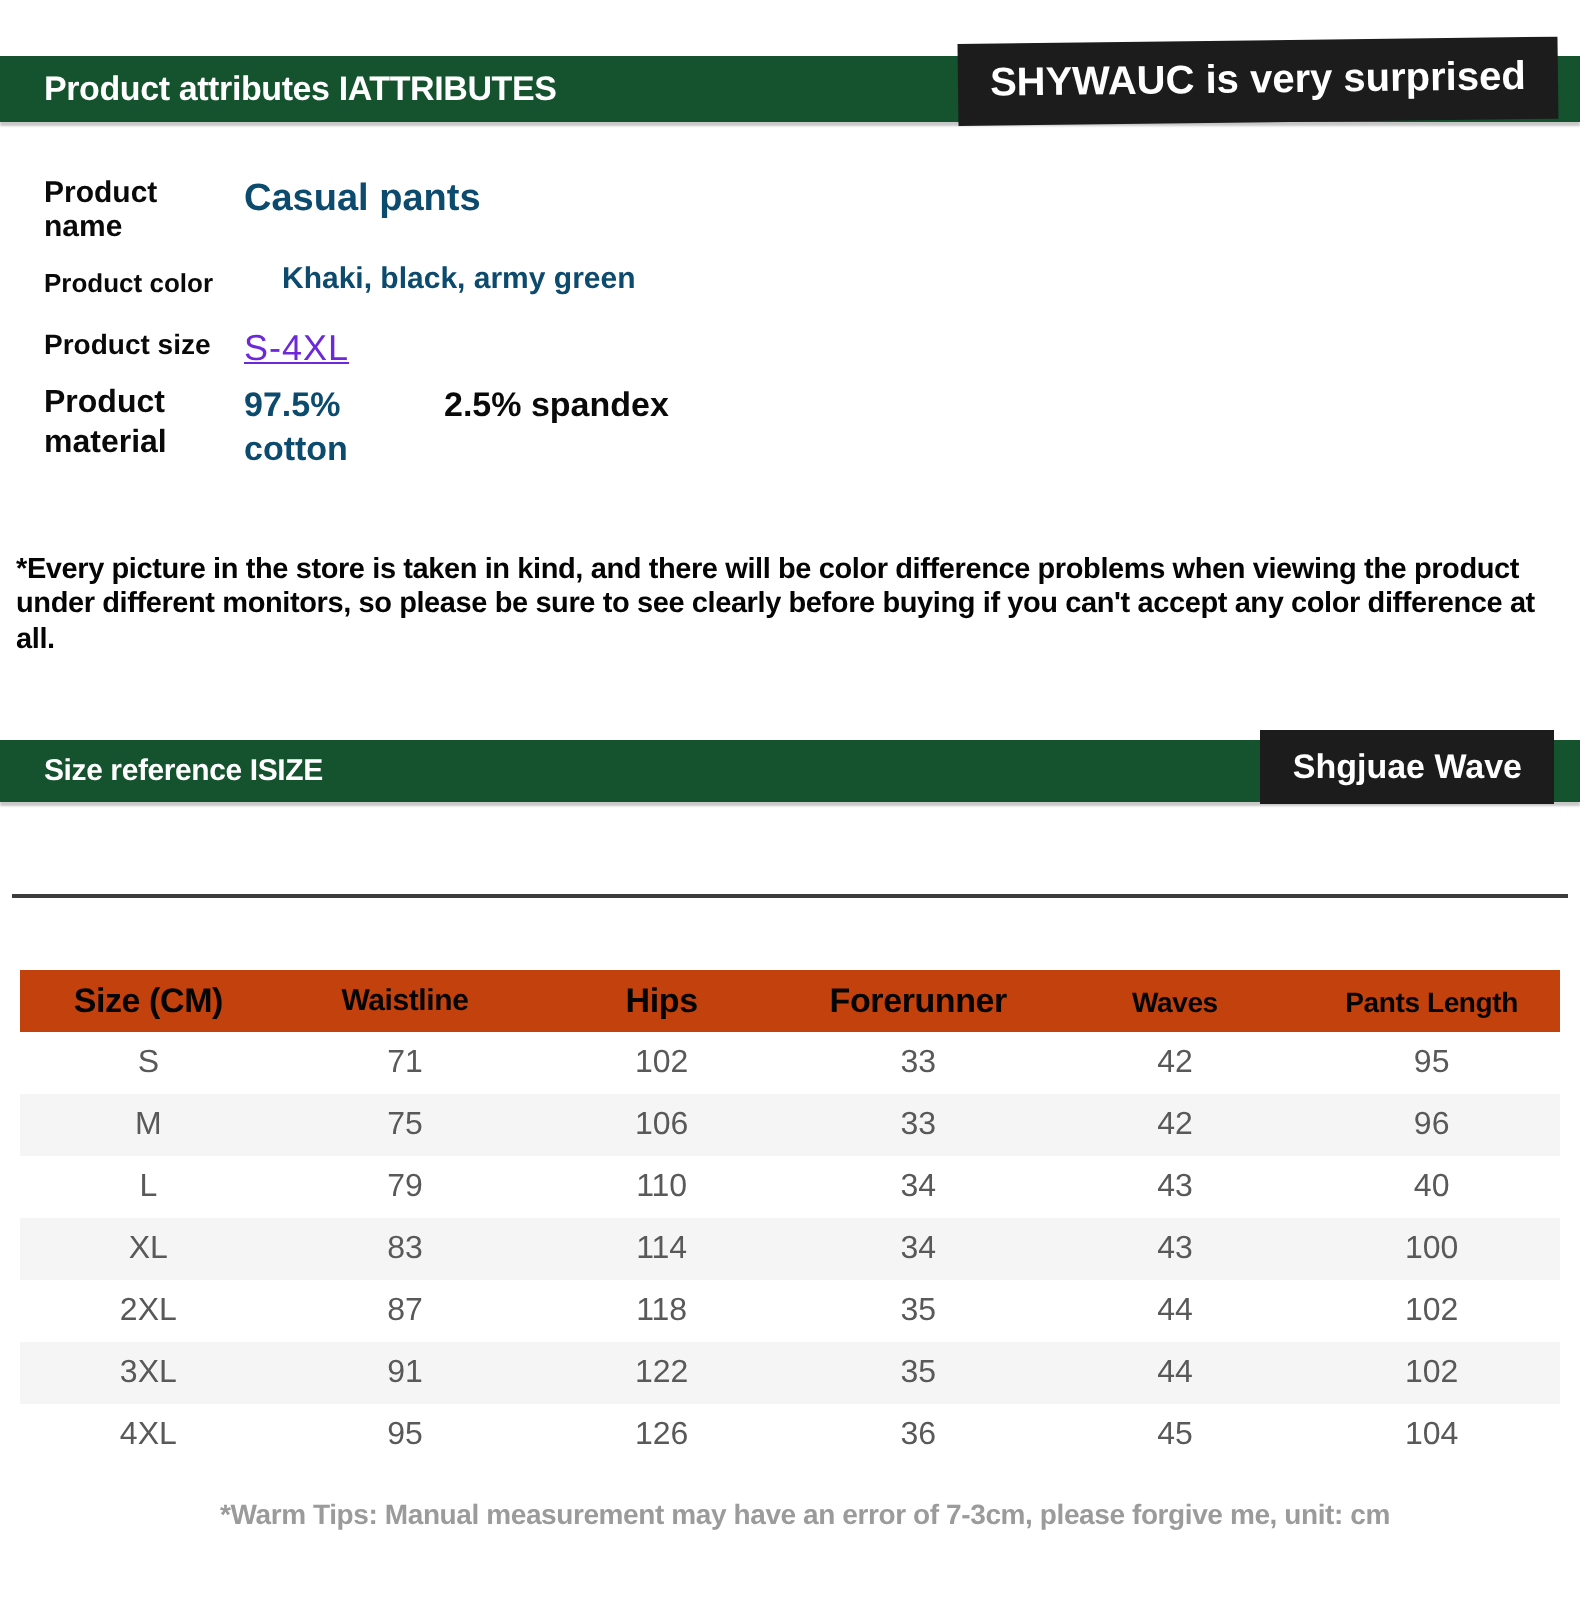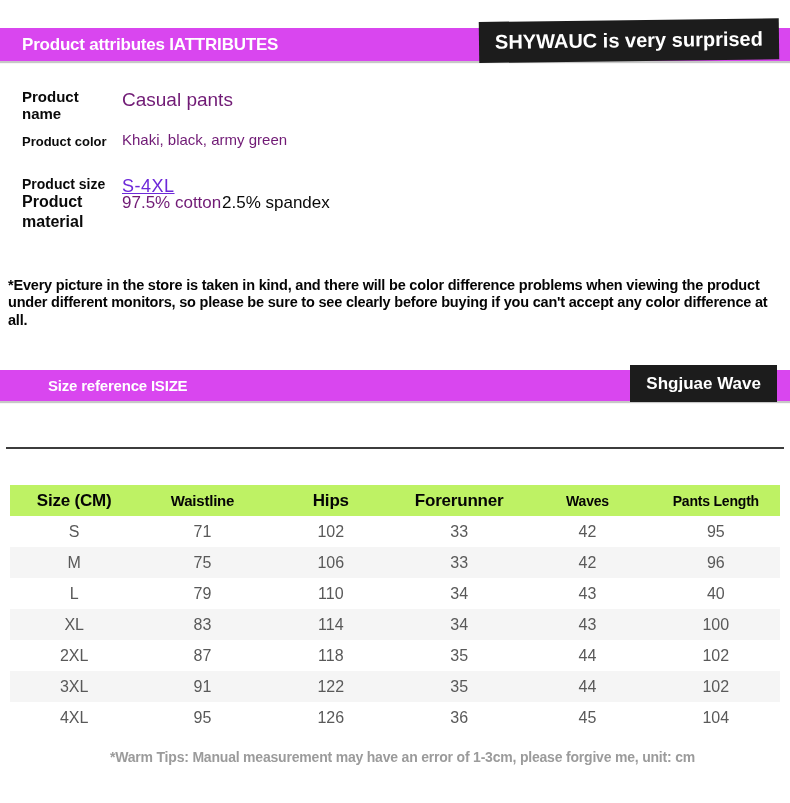--- a/index.html
+++ b/index.html
@@ -4,82 +4,82 @@
 <style>
   * { margin:0; padding:0; box-sizing:border-box; }
   html,body { background:#fff; }
   body {
     width:790px; height:803px; position:relative; overflow:hidden;
     font-family:"Liberation Sans", sans-serif; color:#0a0a0a;
   }
 
   
   .bar {
-    position:absolute; left:0; width:790px; background:#d946ef;
+    position:absolute; left:0; width:790px; background:#14532d;
     display:flex; align-items:center; justify-content:space-between;
     box-shadow:0 2px 1px rgba(0,0,0,0.22);
   }
   #top-bar { top:28px; height:33px; }
   #size-bar { top:370px; height:31px; }
   .bar-left {
     color:#fff; font-weight:bold; padding-left:22px; white-space:nowrap;
     letter-spacing:-0.2px;
   }
   #top-bar .bar-left { font-size:17px; }
-  #size-bar .bar-left { font-size:15px;margin-left:26px; }
+  #size-bar .bar-left { font-size:15px; }
   .bar-right-box {
     background:#1c1c1c; color:#fff; font-weight:bold; white-space:nowrap;
     display:flex; align-items:center; padding:0 16px;
   }
   #top-bar .bar-right-box {
     height:41px; margin-right:11px; font-size:20px;
     transform:translateY(-2px) rotate(-0.7deg); transform-origin:left center;
   }
   #size-bar .bar-right-box {
     height:37px; margin-right:13px; font-size:17px;
     transform:translateY(-2px);
   }
 
   
   .attr-row { position:absolute; left:22px; display:flex; align-items:flex-start; }
   .attr-row.r0 { top:88px; }
-  .attr-row.r1 { top:131px; }
-  .attr-row.r2 { top:164px;margin-top:12px; }
+  .attr-row.r1 { top:131px;gap:19px; }
+  .attr-row.r2 { top:164px; }
   .attr-row.r3 { top:192px; }
   .attr-label { width:100px; font-weight:bold; color:#0a0a0a; }
   .r0 .attr-label { font-size:15px; line-height:1.15; }
   .r1 .attr-label { font-size:13px; padding-top:3px; white-space:nowrap; }
   .r2 .attr-label { font-size:14px; white-space:nowrap; }
   .r3 .attr-label { font-size:16px; line-height:1.25; }
-  .attr-value { font-weight:normal; color:#701a75; }
+  .attr-value { font-weight:bold; color:#0c4a6e; }
   .r0 .attr-value { font-size:19px; padding-top:1px; white-space:nowrap; }
   .r1 .attr-value { font-size:15px; white-space:nowrap; }
   .r2 .attr-value { font-weight:normal; color:#6d28d9; font-size:18px; letter-spacing:0.5px;text-decoration:underline; }
   .r3 .attr-value { font-size:17px; width:100px; line-height:1.3; }
-  .attr-value2 { font-weight:normal; font-size:17px; padding-top:1px; white-space:nowrap; }
+  .attr-value2 { font-weight:bold; font-size:17px; padding-top:1px; white-space:nowrap; }
 
   
   #disclaimer {
     position:absolute; top:277px; left:8px; width:778px;
     font-weight:bold; font-size:14.5px; line-height:1.2; letter-spacing:-0.2px;
     color:#050505;
   }
 
   
   #rule { position:absolute; top:447px; left:6px; width:778px; height:2px; background:#3c3c3c; }
 
   
   #size-table {
     position:absolute; top:485px; left:10px; width:770px;
     border-collapse:collapse; table-layout:fixed;
   }
   #size-table th, #size-table td {
     height:31px; text-align:center; vertical-align:middle; padding:0;
   }
-  #size-table thead tr { background:#bef264; }
+  #size-table thead tr { background:#c2410c; }
   #size-table th { color:#050505; font-weight:bold; font-size:15px; letter-spacing:-0.2px; }
   #size-table th:nth-child(1) { font-size:17px; }
   #size-table th:nth-child(3) { font-size:17px; }
   #size-table th:nth-child(4) { font-size:17px; }
   #size-table th:nth-child(5) { font-size:14px; }
   #size-table th:nth-child(6) { font-size:14px; }
   #size-table td { color:#595959; font-size:16px; }
   #size-table tbody tr:nth-child(even) { background:#f5f5f5; }
 
   
@@ -194,13 +194,13 @@
         <td>4XL</td>
         <td>95</td>
         <td>126</td>
         <td>36</td>
         <td>45</td>
         <td>104</td>
       </tr>
     </tbody>
 </table>
 
-<p id="warm-tips">*Warm Tips: Manual measurement may have an error of 1-3cm, please forgive me, unit: cm</p>
+<p id="warm-tips">*Warm Tips: Manual measurement may have an error of 7-3cm, please forgive me, unit: cm</p>
 
 </body></html>

